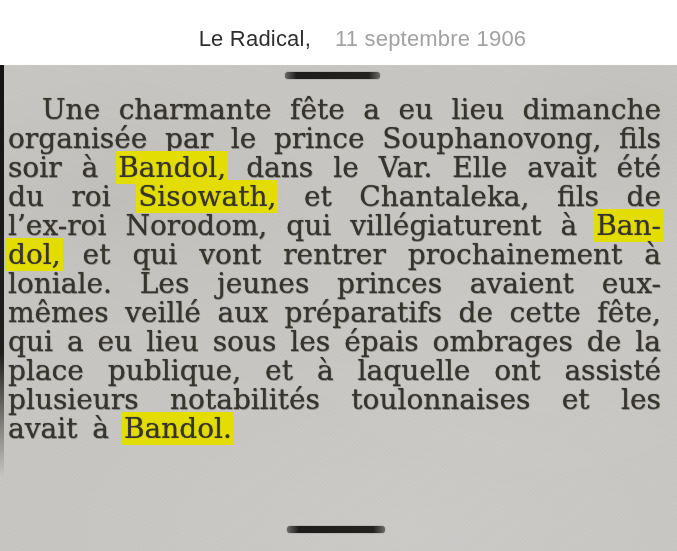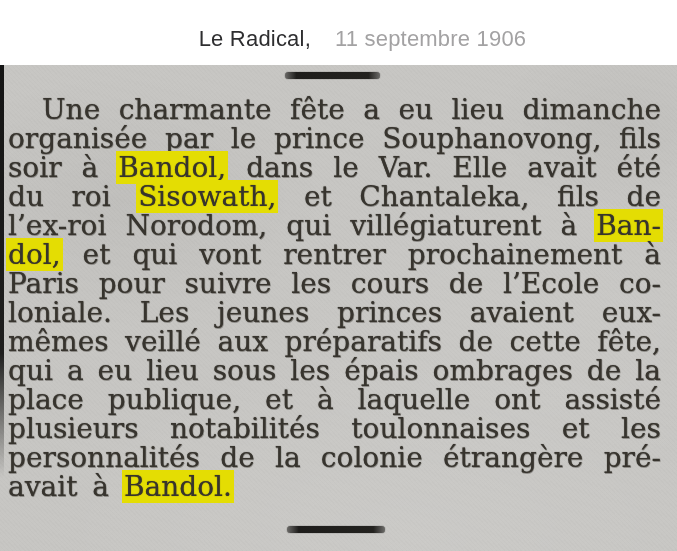--- a/index.html
+++ b/index.html
@@ -119,25 +119,23 @@
   <div class="scan">
     <div class="edge-strip"></div>
     <div class="dash top"></div>
     <div class="article" id="article">
         <div class="line indent"><span class="">Une charmante fête a eu lieu dimanche</span></div>
         <div class="line"><span class="">organisée par le prince Souphanovong, fils</span></div>
         <div class="line"><span class="">soir à </span><span class="hl">Bandol,</span><span class=""> dans le Var. Elle avait été</span></div>
         <div class="line"><span class="">du roi </span><span class="hl">Sisowath,</span><span class=""> et Chantaleka, fils de</span></div>
         <div class="line"><span class="">l’ex-roi Norodom, qui villégiaturent à </span><span class="hl">Ban-</span></div>
         <div class="line"><span class="hl">dol,</span><span class=""> et qui vont rentrer prochainement à</span></div>
-        <div class="line"><span class="">Paris pour suivre les cours de l’Ecole co-</span></div>
         <div class="line"><span class="">loniale. Les jeunes princes avaient eux-</span></div>
         <div class="line"><span class="">mêmes veillé aux préparatifs de cette fête,</span></div>
         <div class="line"><span class="">qui a eu lieu sous les épais ombrages de la</span></div>
         <div class="line"><span class="">place publique, et à laquelle ont assisté</span></div>
         <div class="line"><span class="">plusieurs notabilités toulonnaises et les</span></div>
-        <div class="line"><span class="">personnalités de la colonie étrangère pré-</span></div>
         <div class="line last"><span class="">avait à </span><span class="hl">Bandol.</span></div>
       </div>
     <div class="dash bottom"></div>
   </div>
 
 </div>
 
 </body></html>

